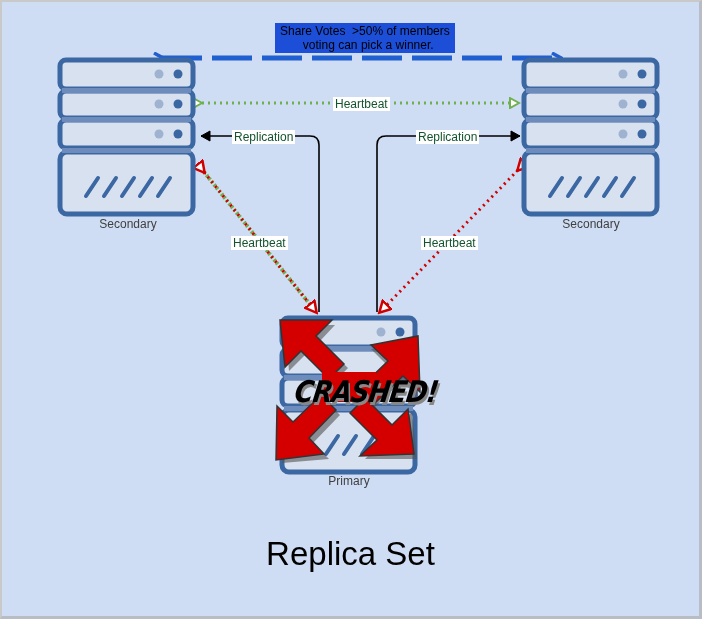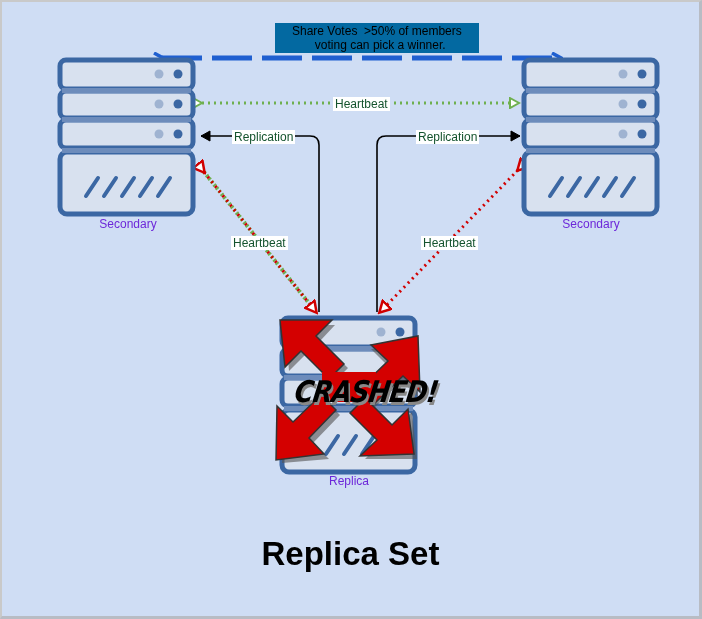--- a/index.html
+++ b/index.html
@@ -14,31 +14,31 @@
     border-bottom: 3px solid #b8bcc4;
     font-family: "Liberation Sans", sans-serif;
   }
   svg#diagram { position: absolute; left: -2px; top: -2px; }
   .lbl {
     position: absolute; background: #ffffff; color: #14532d;
     font-size: 12px; line-height: 14px; padding: 0 2px;
     white-space: nowrap;
   }
   .lbl-votes {
-    position: absolute; background: #0369a1; color: #000;
+    position: absolute; background: #1d4ed8; color: #000;
     font-size: 12px; line-height: 14px; text-align: center;
-    padding: 1px 17px; white-space: pre;
+    padding: 1px 5px; white-space: pre;
   }
   .node-caption {
-    position: absolute; font-size: 12px; color: #6d28d9;
+    position: absolute; font-size: 12px; color: #404040;
     text-align: center; width: 140px;
   }
   .title {
     position: absolute; left: 0; width: 100%; top: 533px;
-    text-align: center; font-size: 33px; font-weight: bold; color: #000;
+    text-align: center; font-size: 33px; font-weight: normal; color: #000;
   }
   .crashed-text {
     position: absolute; left: 293px; top: 375px;
     font-family: "DejaVu Sans", sans-serif;
     font-size: 26px; font-weight: bold; font-style: italic;
     color: #000; letter-spacing: -1px;
     transform: skewX(-8deg) scaleY(1.15);
     text-shadow: 2px 2px 0 #888;
   }
 </style>
@@ -161,18 +161,18 @@
   <div class="lbl-votes" style="left:273px; top:21px;">Share Votes  &gt;50% of members
   voting can pick a winner.</div>
   <div class="lbl" style="left:331px; top:95px;">Heartbeat</div>
   <div class="lbl" style="left:230px; top:128px;">Replication</div>
   <div class="lbl" style="left:414px; top:128px;">Replication</div>
   <div class="lbl" style="left:229px; top:234px;">Heartbeat</div>
   <div class="lbl" style="left:419px; top:234px;">Heartbeat</div>
 
   <div class="node-caption" style="left:56px; top:215px;">Secondary</div>
   <div class="node-caption" style="left:519px; top:215px;">Secondary</div>
-  <div class="node-caption" style="left:277px; top:472px;">Replica</div>
+  <div class="node-caption" style="left:277px; top:472px;">Primary</div>
 
   <div class="crashed-text">CRASHED!</div>
 
   <div class="title">Replica Set</div>
 </div>
 
 </body></html>

